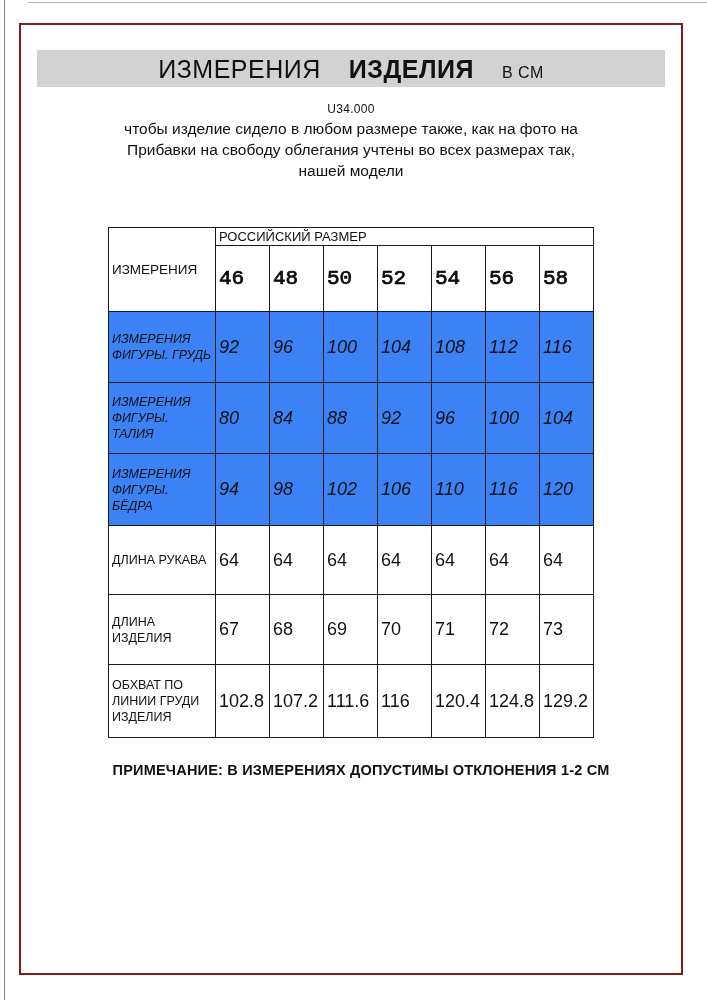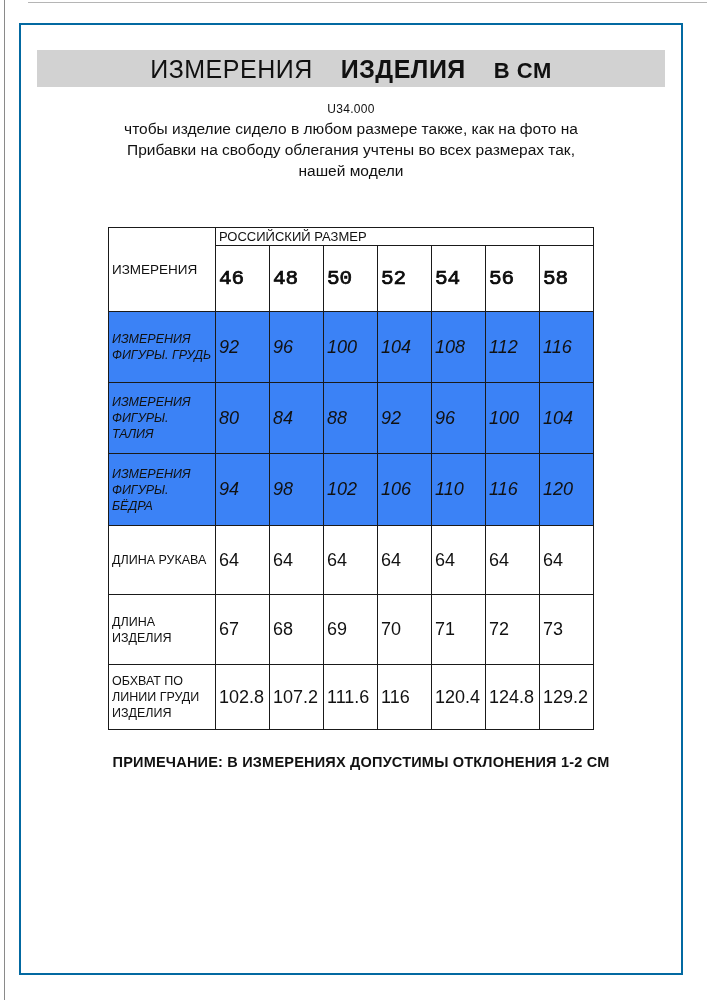--- a/index.html
+++ b/index.html
@@ -18,37 +18,37 @@
   }
   .scan-line-top {
     position: absolute; left: 28px; top: 2px; right: 0; height: 1px;
     background: #b5b5b5;
   }
   
   .frame {
     position: absolute;
     left: 19px; top: 23px;
     width: 664px; height: 952px;
-    border: 2px solid #0369a1;
+    border: 2px solid #7f1d1d;
     background: #fff;
   }
   
   .title-bar {
     margin: 25px 16px 0 16px;
     height: 37px;
     background: #d2d2d2;
     display: flex;
     align-items: baseline;
     justify-content: center;
     gap: 28px;
     padding-top: 5px;
   }
   .title-main   { font-size: 25px; font-weight: 400; letter-spacing: 0.5px; }
   .title-strong { font-size: 25px; font-weight: 700; letter-spacing: 0.5px; }
-  .title-unit   { font-size: 22px; font-weight: 700; letter-spacing: 0.5px; }
+  .title-unit   { font-size: 16px; font-weight: 400; letter-spacing: 0.5px; }
   
   .model-code {
     margin-top: 15px;
     text-align: center;
     font-size: 12px;
     letter-spacing: 0.3px;
   }
   .description {
     margin: 2px auto 0 auto;
     max-width: 500px;
@@ -72,21 +72,21 @@
   }
   col.c-label { width: 107px; }
   col.c-size  { width: 54px;  }
   tr.r-group  { height: 18px; }
   tr.r-sizes  { height: 66px; font-family: Liberation Mono, monospace; }
   tr.r-data1  { height: 71px; }
   tr.r-data2  { height: 71px; }
   tr.r-data3  { height: 72px; }
   tr.r-data4  { height: 69px; }
   tr.r-data5  { height: 70px; }
-  tr.r-data6  { height: 65px; }
+  tr.r-data6  { height: 73px; }
   .corner-cell { font-size: 13.5px; }
   .group-cell  { font-size: 13px; }
   .size-cell   { font-size: 21px; font-weight: 700; -webkit-text-stroke: 0.7px #000; }
   .label-cell  { font-size: 12.5px; line-height: 16px; }
   .value-cell  { font-size: 18px; }
   tr.shaded td { background: #3b82f6; }
   tr.italic td { font-style: italic; }
   
   .note {
     margin-top: 24px;

